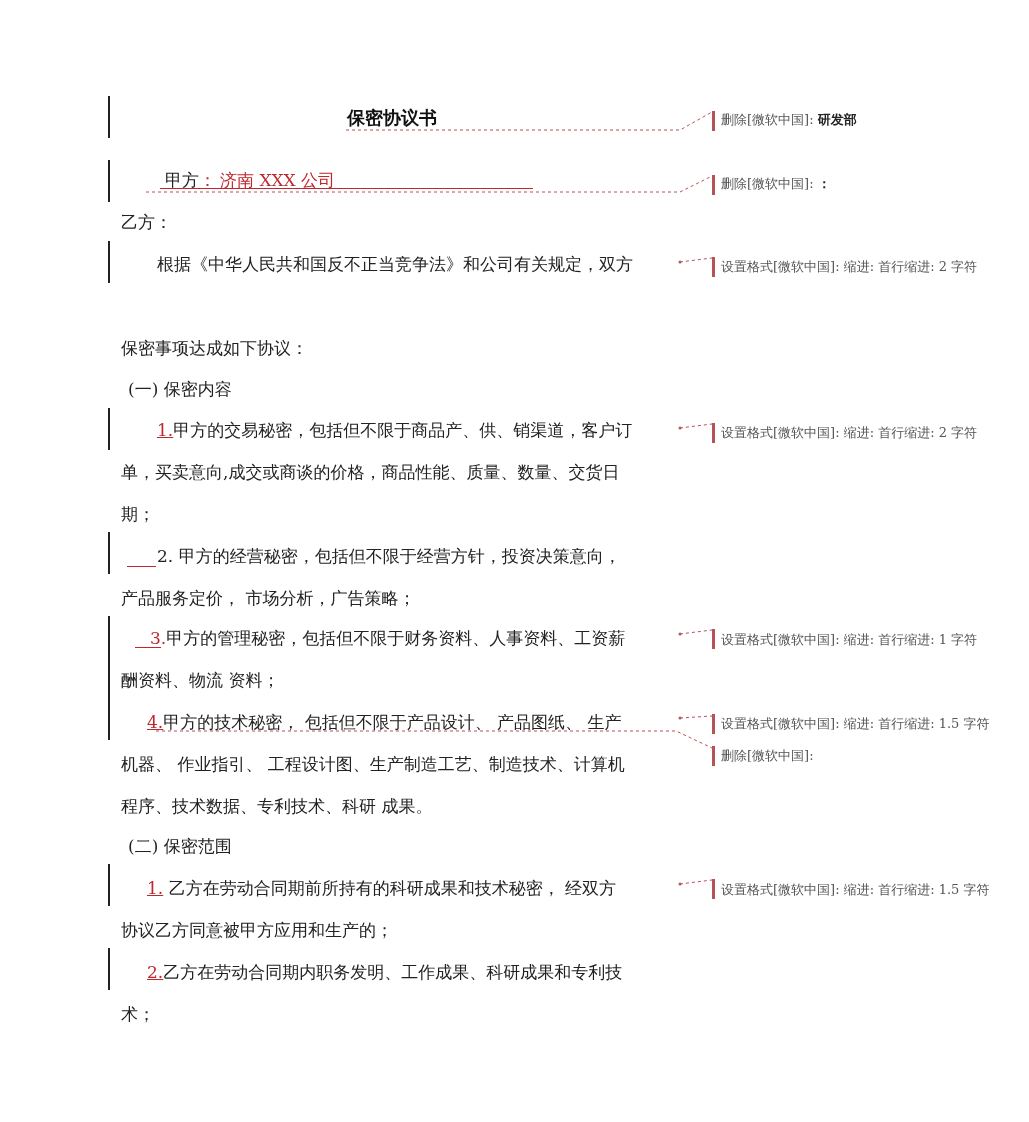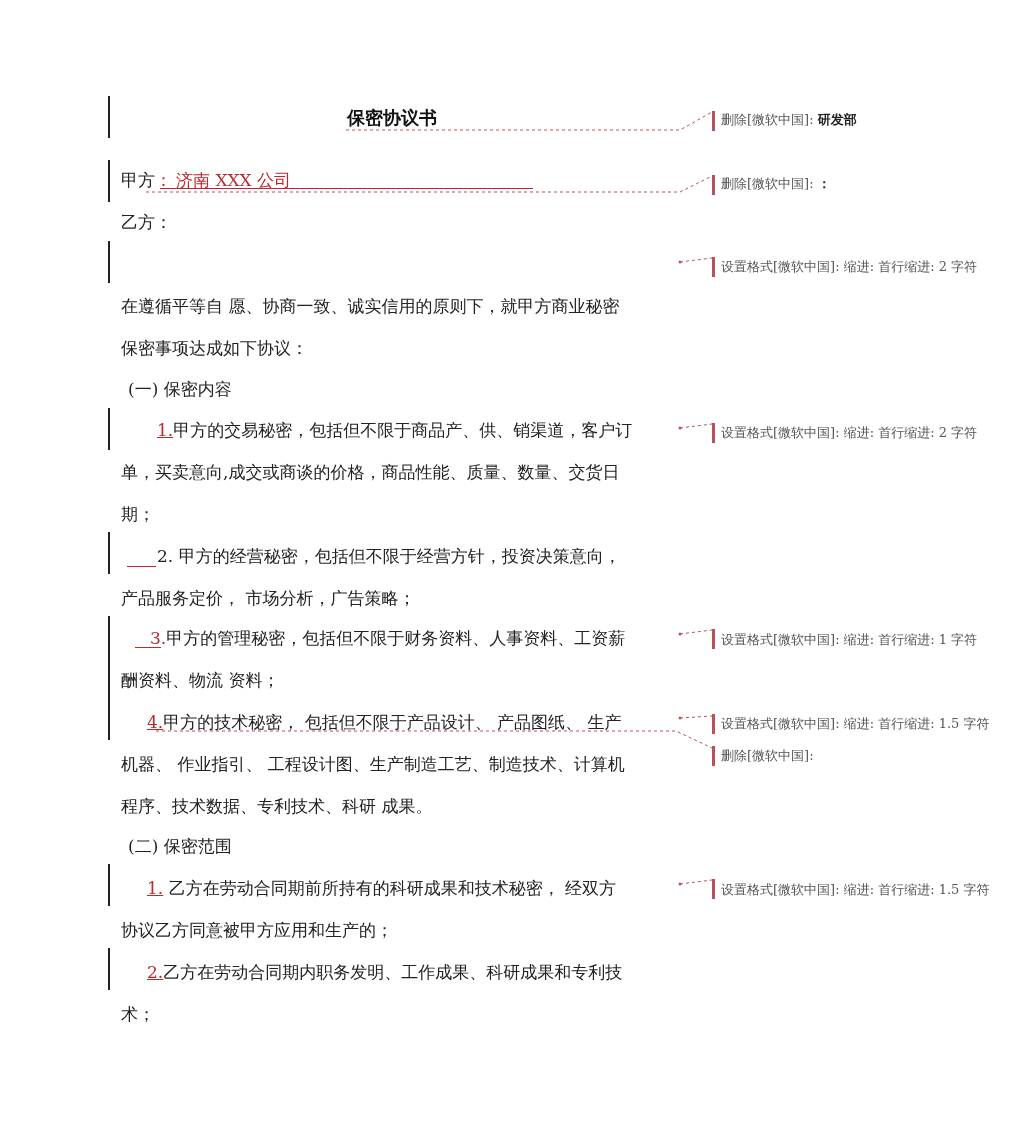--- a/index.html
+++ b/index.html
@@ -38,28 +38,28 @@
   <div class="changebar" style="top:160px;height:42px;"></div>
   <div class="changebar" style="top:241px;height:42px;"></div>
   <div class="changebar" style="top:408px;height:42px;"></div>
   <div class="changebar" style="top:532px;height:42px;"></div>
   <div class="changebar" style="top:616px;height:124px;"></div>
   <div class="changebar" style="top:864px;height:42px;"></div>
   <div class="changebar" style="top:948px;height:42px;"></div>
 
   <div class="title">保密协议书</div>
 
-  <div class="line" style="top:170px;">
+  <div class="line" style="top:170px;margin-left:44px;">
     <span>甲方</span><span class="red">：</span><span class="red" style="margin-left:4px;">济南 XXX 公司</span>
   </div>
   <div class="uline" style="left:160px;top:188px;width:373px;"></div>
 
   <div class="line" style="top:212px;">乙方：</div>
 
-  <div class="line" style="top:296px;">在遵循平等自  愿、协商一致、诚实信用的原则下，就甲方商业秘密</div>
+  <div class="line" style="top:254px;left:157px;">根据《中华人民共和国反不正当竞争法》和公司有关规定，双方</div>
   <div class="line" style="top:338px;">保密事项达成如下协议：</div>
 
   <div class="line" style="top:379px;left:128px;">(一)  保密内容</div>
 
   <div class="line" style="top:420px;left:157px;text-align:center;">
     <span class="ins">1.</span><span>甲方的交易秘密，包括但不限于商品产、供、销渠道，客户订</span>
   </div>
   <div class="line" style="top:462px;">单，买卖意向,成交或商谈的价格，商品性能、质量、数量、交货日</div>
   <div class="line" style="top:504px;">期；</div>
 

